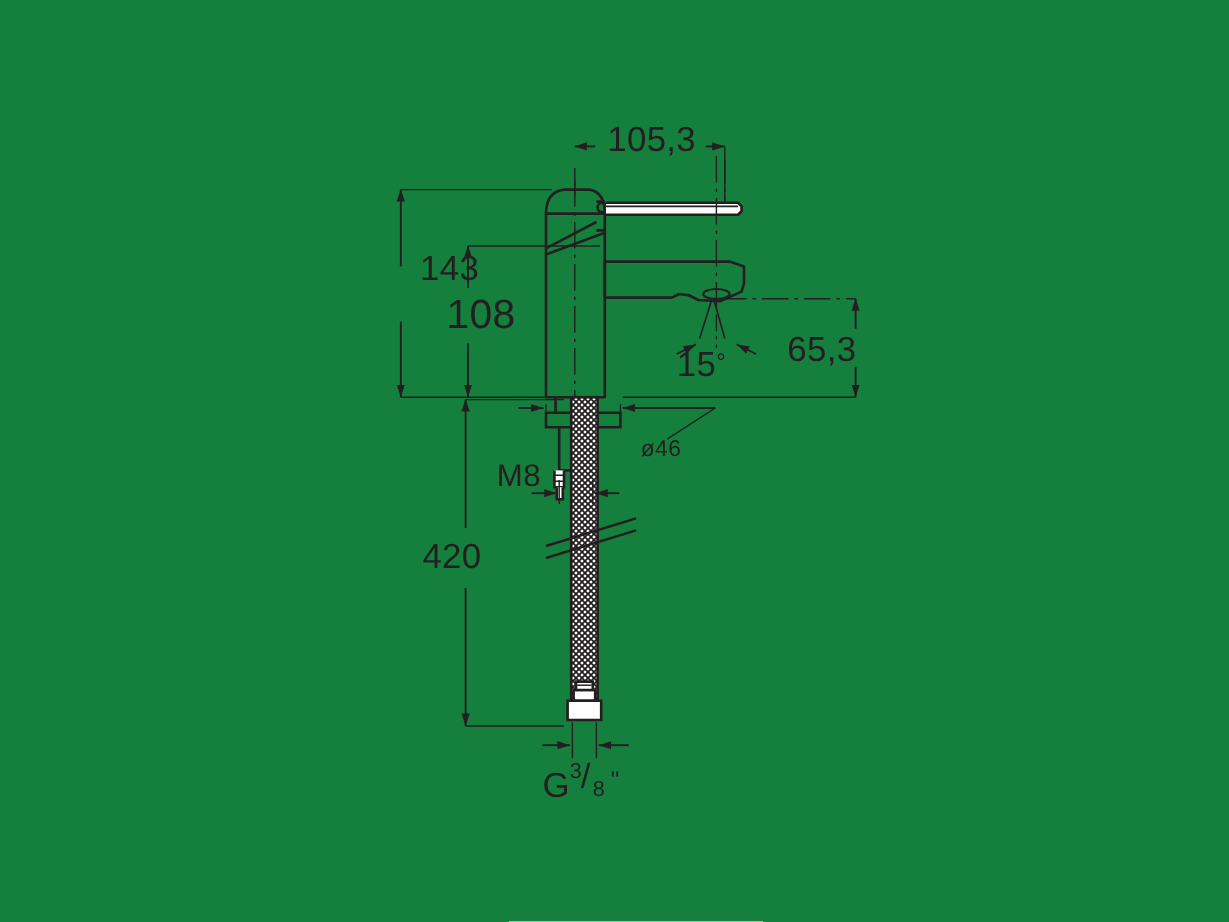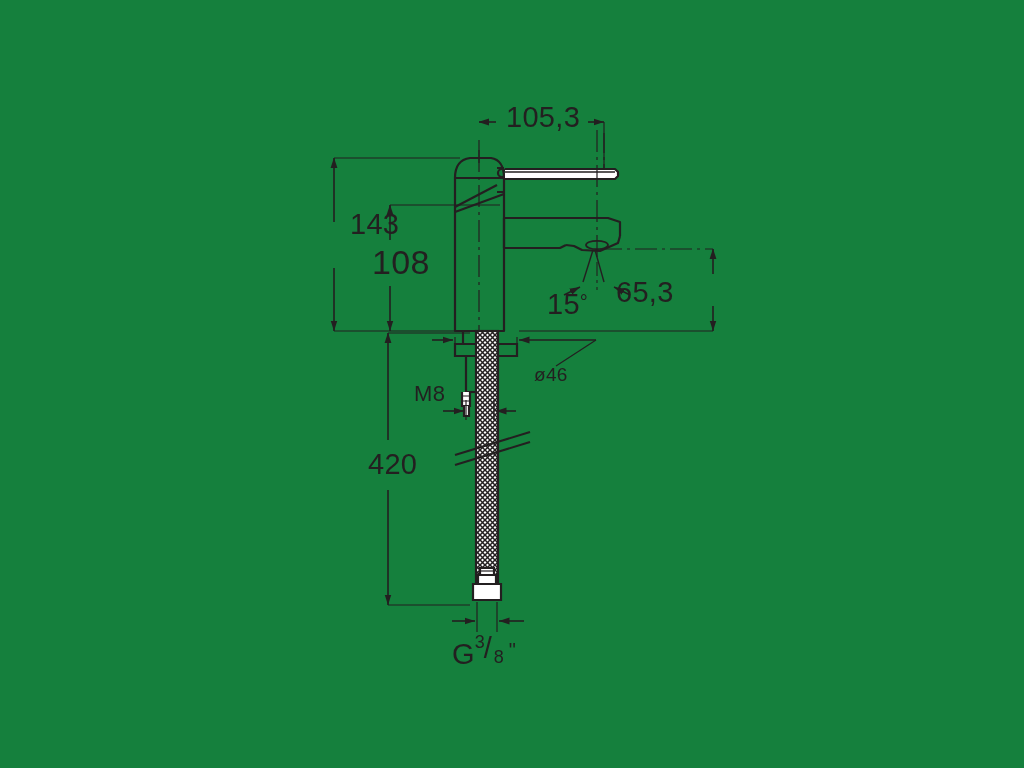--- a/index.html
+++ b/index.html
@@ -27,26 +27,26 @@
     color: #231f20;
     font-family: "Liberation Sans", sans-serif;
     font-weight: 400;
     white-space: nowrap;
     line-height: 1;
     letter-spacing: 0.3px;
   }
   .dim-105 { left: 506px; top: 103px; font-size: 29px; }
   .dim-143 { left: 310px; top: 210px; font-size: 29px; margin-left: 40px; }
   .dim-108 { left: 372px; top: 245px; font-size: 34px; }
-  .dim-65  { left: 616px; top: 278px; font-size: 29px; }
-  .dim-15  { left: 547px; top: 290px; font-size: 29px; text-align: right; }
+  .dim-65  { left: 656px; top: 278px; font-size: 29px; }
+  .dim-15  { left: 564px; top: 290px; font-size: 29px; text-align: right; }
   .dim-15 .deg { font-size: 20px; vertical-align: 5px; }
   .dim-d46 { left: 534px; top: 365px; font-size: 19px; }
-  .dim-m8  { left: 414px; top: 383px; font-size: 22px; }
-  .dim-420 { left: 368px; top: 450px; font-size: 29px; }
+  .dim-m8  { left: 414px; top: 383px; font-size: 26px; }
+  .dim-420 { left: 352px; top: 450px; font-size: 29px; }
   .dim-g38 { left: 452px; top: 638px; font-size: 29px; }
   .dim-g38 .frac {
     display: inline-block;
     position: relative;
     width: 34px;
     height: 30px;
     vertical-align: -4px;
   }
   .dim-g38 .num {
     position: absolute;

